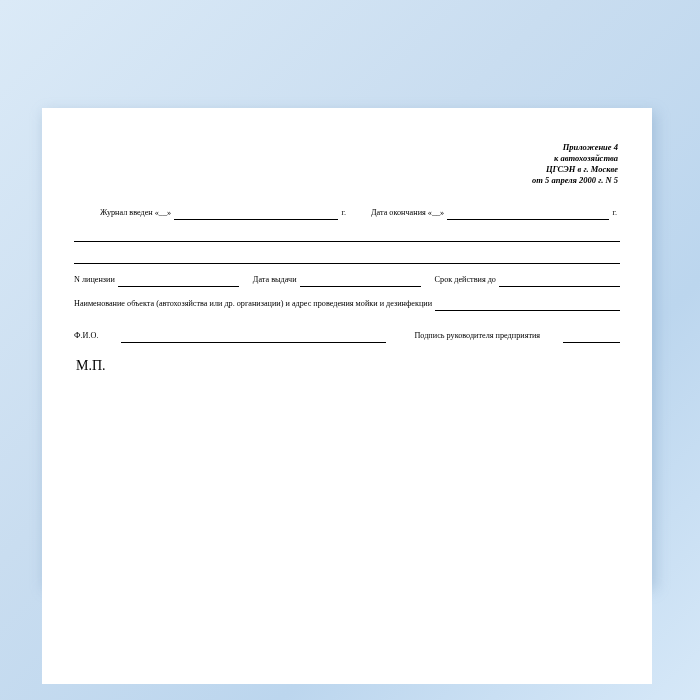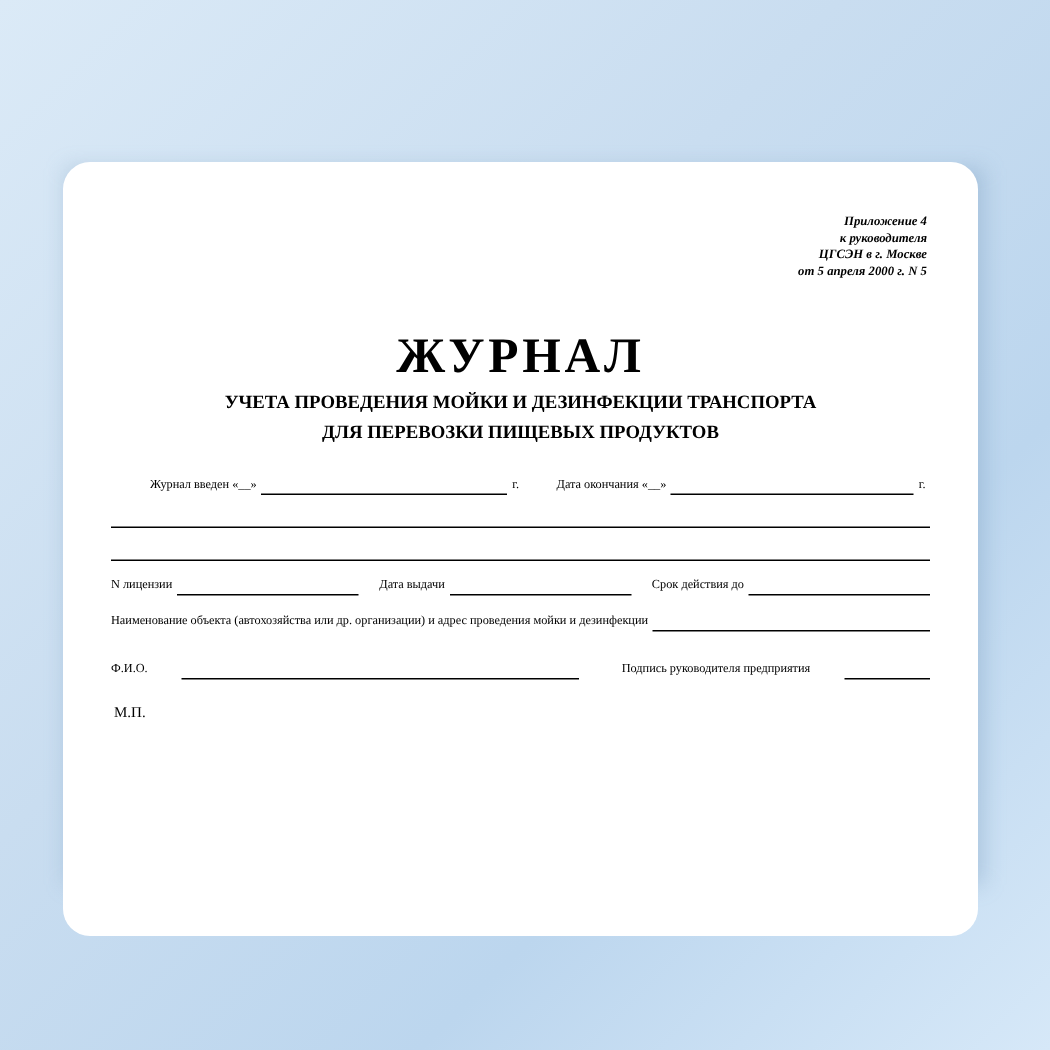--- a/index.html
+++ b/index.html
@@ -27,25 +27,24 @@
     height: 478px;
     background: rgba(90,130,170,0.28);
     filter: blur(7px);
     border-radius: 2px;
   }
   .sheet {
     position: absolute;
     left: 42px;
     top: 108px;
     width: 610px;
-    height: 516px;
+    height: 576px;
     background: #ffffff;
     box-sizing: border-box;
     padding: 26px 32px 20px 32px;
-    border-radius: 18px;
   }
   .corner-note {
     text-align: right;
     font-style: italic;
     font-weight: bold;
     font-size: 8.5px;
     line-height: 11px;
     color: #000;
     margin: 8px 2px 0 0;
   }
@@ -100,51 +99,46 @@
     white-space: nowrap;
   }
   .col {
     display: flex;
     align-items: flex-end;
     flex: 1 1 50%;
   }
   .col.first { padding-left: 26px; padding-right: 22px; }
   .mp {
     margin-top: 16px;
-    font-size: 10px;
+    font-size: 14px;
     padding-left: 2px;
   }
   .fio-row {
     display: flex;
     align-items: flex-end;
     margin-top: 18px;
     white-space: nowrap;
     gap: 20px;
   }
 </style>
 </head>
 <body>
 
 <div class="backdrop"></div>
 <div class="page-shadow"></div>
 
 <div class="sheet">
 
   <div class="corner-note">
     <div>Приложение 4</div>
-    <div>к руководителя</div>
+    <div>к автохозяйства</div>
     <div>ЦГСЭН в г. Москве</div>
     <div>от 5 апреля 2000 г. N 5</div>
   </div>
 
-  <div class="title-block">
-    <div class="title-main">ЖУРНАЛ</div>
-    <div class="title-sub">УЧЕТА ПРОВЕДЕНИЯ МОЙКИ И ДЕЗИНФЕКЦИИ ТРАНСПОРТА</div>
-    <div class="title-sub">ДЛЯ ПЕРЕВОЗКИ ПИЩЕВЫХ ПРОДУКТОВ</div>
-  </div>
 
   <div class="form-body">
 
     <div class="two-col">
       <div class="col first">
         <span class="lbl">Журнал введен «__»</span>
         <span class="fill"></span>
         <span class="lbl" style="padding-left:4px">г.</span>
       </div>
       <div class="col">

